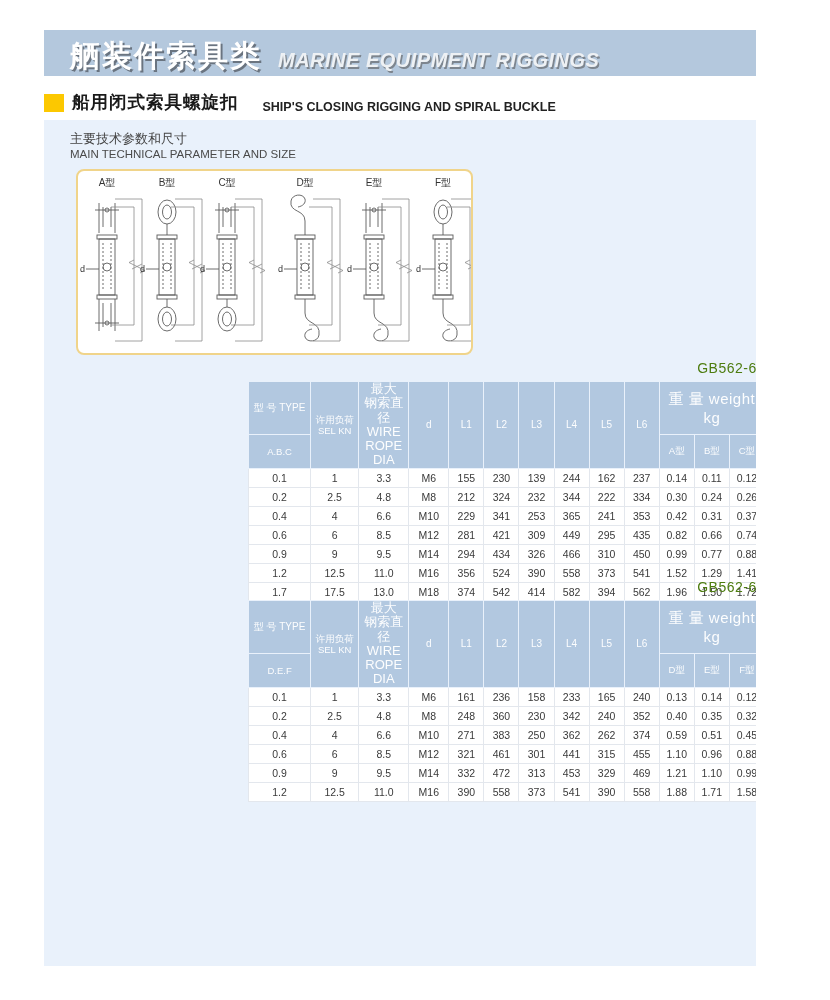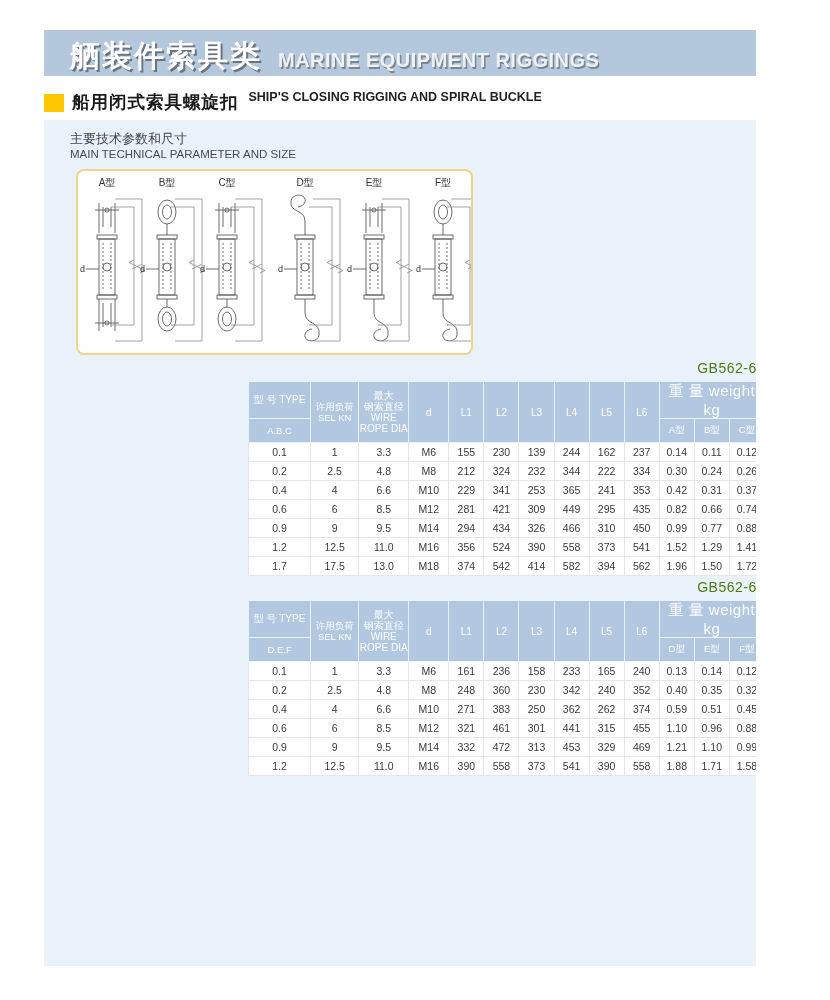--- a/index.html
+++ b/index.html
@@ -6,27 +6,27 @@
   .page{position:relative;width:756px;height:1000px;background:#fff;overflow:hidden;
         font-family:"Liberation Sans","DejaVu Sans",sans-serif;}
 
   
   .banner{position:absolute;left:44px;top:30px;width:740px;height:46px;
           background:var(--banner-bg,#b4c8dd);display:flex;align-items:flex-end;
           padding:0 0 5px 26px;box-sizing:border-box;}
   .banner-zh{font-size:30px;font-weight:bold;color:#fff;letter-spacing:2px;line-height:1;
              text-shadow:2px 2px 0 #6a7480;}
   .banner-en{font-size:20px;font-weight:bold;color:#eef1f4;margin:0 0 1px 16px;line-height:1;
-             letter-spacing:.5px;text-shadow:1.5px 1.5px 0 #7d858e;}
+             letter-spacing:.5px;text-shadow:1.5px 1.5px 0 #7d858e;font-style:italic;}
 
   
   .bullet{position:absolute;left:44px;top:94px;width:20px;height:18px;background:var(--bullet,#fcc800);}
-  .section-title{position:absolute;left:72px;top:90px;display:flex;align-items:flex-start;white-space:nowrap;}
+  .section-title{position:absolute;left:72px;top:90px;display:flex;align-items:flex-end;white-space:nowrap;}
   .section-zh{font-size:17.5px;font-weight:bold;color:#1a1a1a;letter-spacing:1px;}
-  .section-en{font-size:12.5px;font-weight:bold;color:#222;margin-left:10px;}
+  .section-en{font-size:12.5px;font-weight:bold;color:#222;margin-left:24px;}
 
   
   .panel{position:absolute;left:44px;top:120px;width:740px;height:846px;background:var(--panel-bg,#e9f1fb);}
   .intro-zh{position:absolute;left:26px;top:10px;font-size:13px;color:#444;}
   .intro-en{position:absolute;left:26px;top:28px;font-size:11.5px;color:#4a4a4a;}
 
   
   .diagram-box{position:absolute;left:32px;top:49px;width:397px;height:186px;background:#fff;
                border:2px solid var(--diagram-border,#f0d48a);border-radius:8px;box-sizing:border-box;}
   .type-label{position:absolute;top:5px;width:34px;text-align:center;font-size:10px;color:#333;}
@@ -41,21 +41,21 @@
 
   
   .spec-table{position:absolute;left:204px;width:517px;border-collapse:collapse;table-layout:fixed;}
   .t1{top:261px}.t2{top:480px}
   .spec-table th{background:var(--table-header-bg,#b2c8e0);color:rgba(255,255,255,.97);font-weight:normal;
                  border:1px solid #e9f1fb;padding:0;text-align:center;vertical-align:middle;}
   .spec-table thead tr{height:24px;margin-left:40px;}
   .hl{display:block;line-height:1.18;}
   .c-type{font-size:10px;}
   .c-load .hl{font-size:9.5px;}
-  .c-wire .hl{font-size:10px;line-height:1.1;}
+  .c-wire .hl{font-size:13px;line-height:1.1;}
   .c-d,.c-l{font-size:10px;}
   .c-wt{font-size:15px;letter-spacing:.5px;}
   .c-sub{font-size:9.5px;}
   .spec-table td{background:#fff;border:1px solid #e3e7ed;font-size:10.5px;color:#3a3a3a;
                  text-align:center;height:18px;line-height:18px;padding:0;}
 </style>
 </head>
 <body>
 
 <div class="page">

